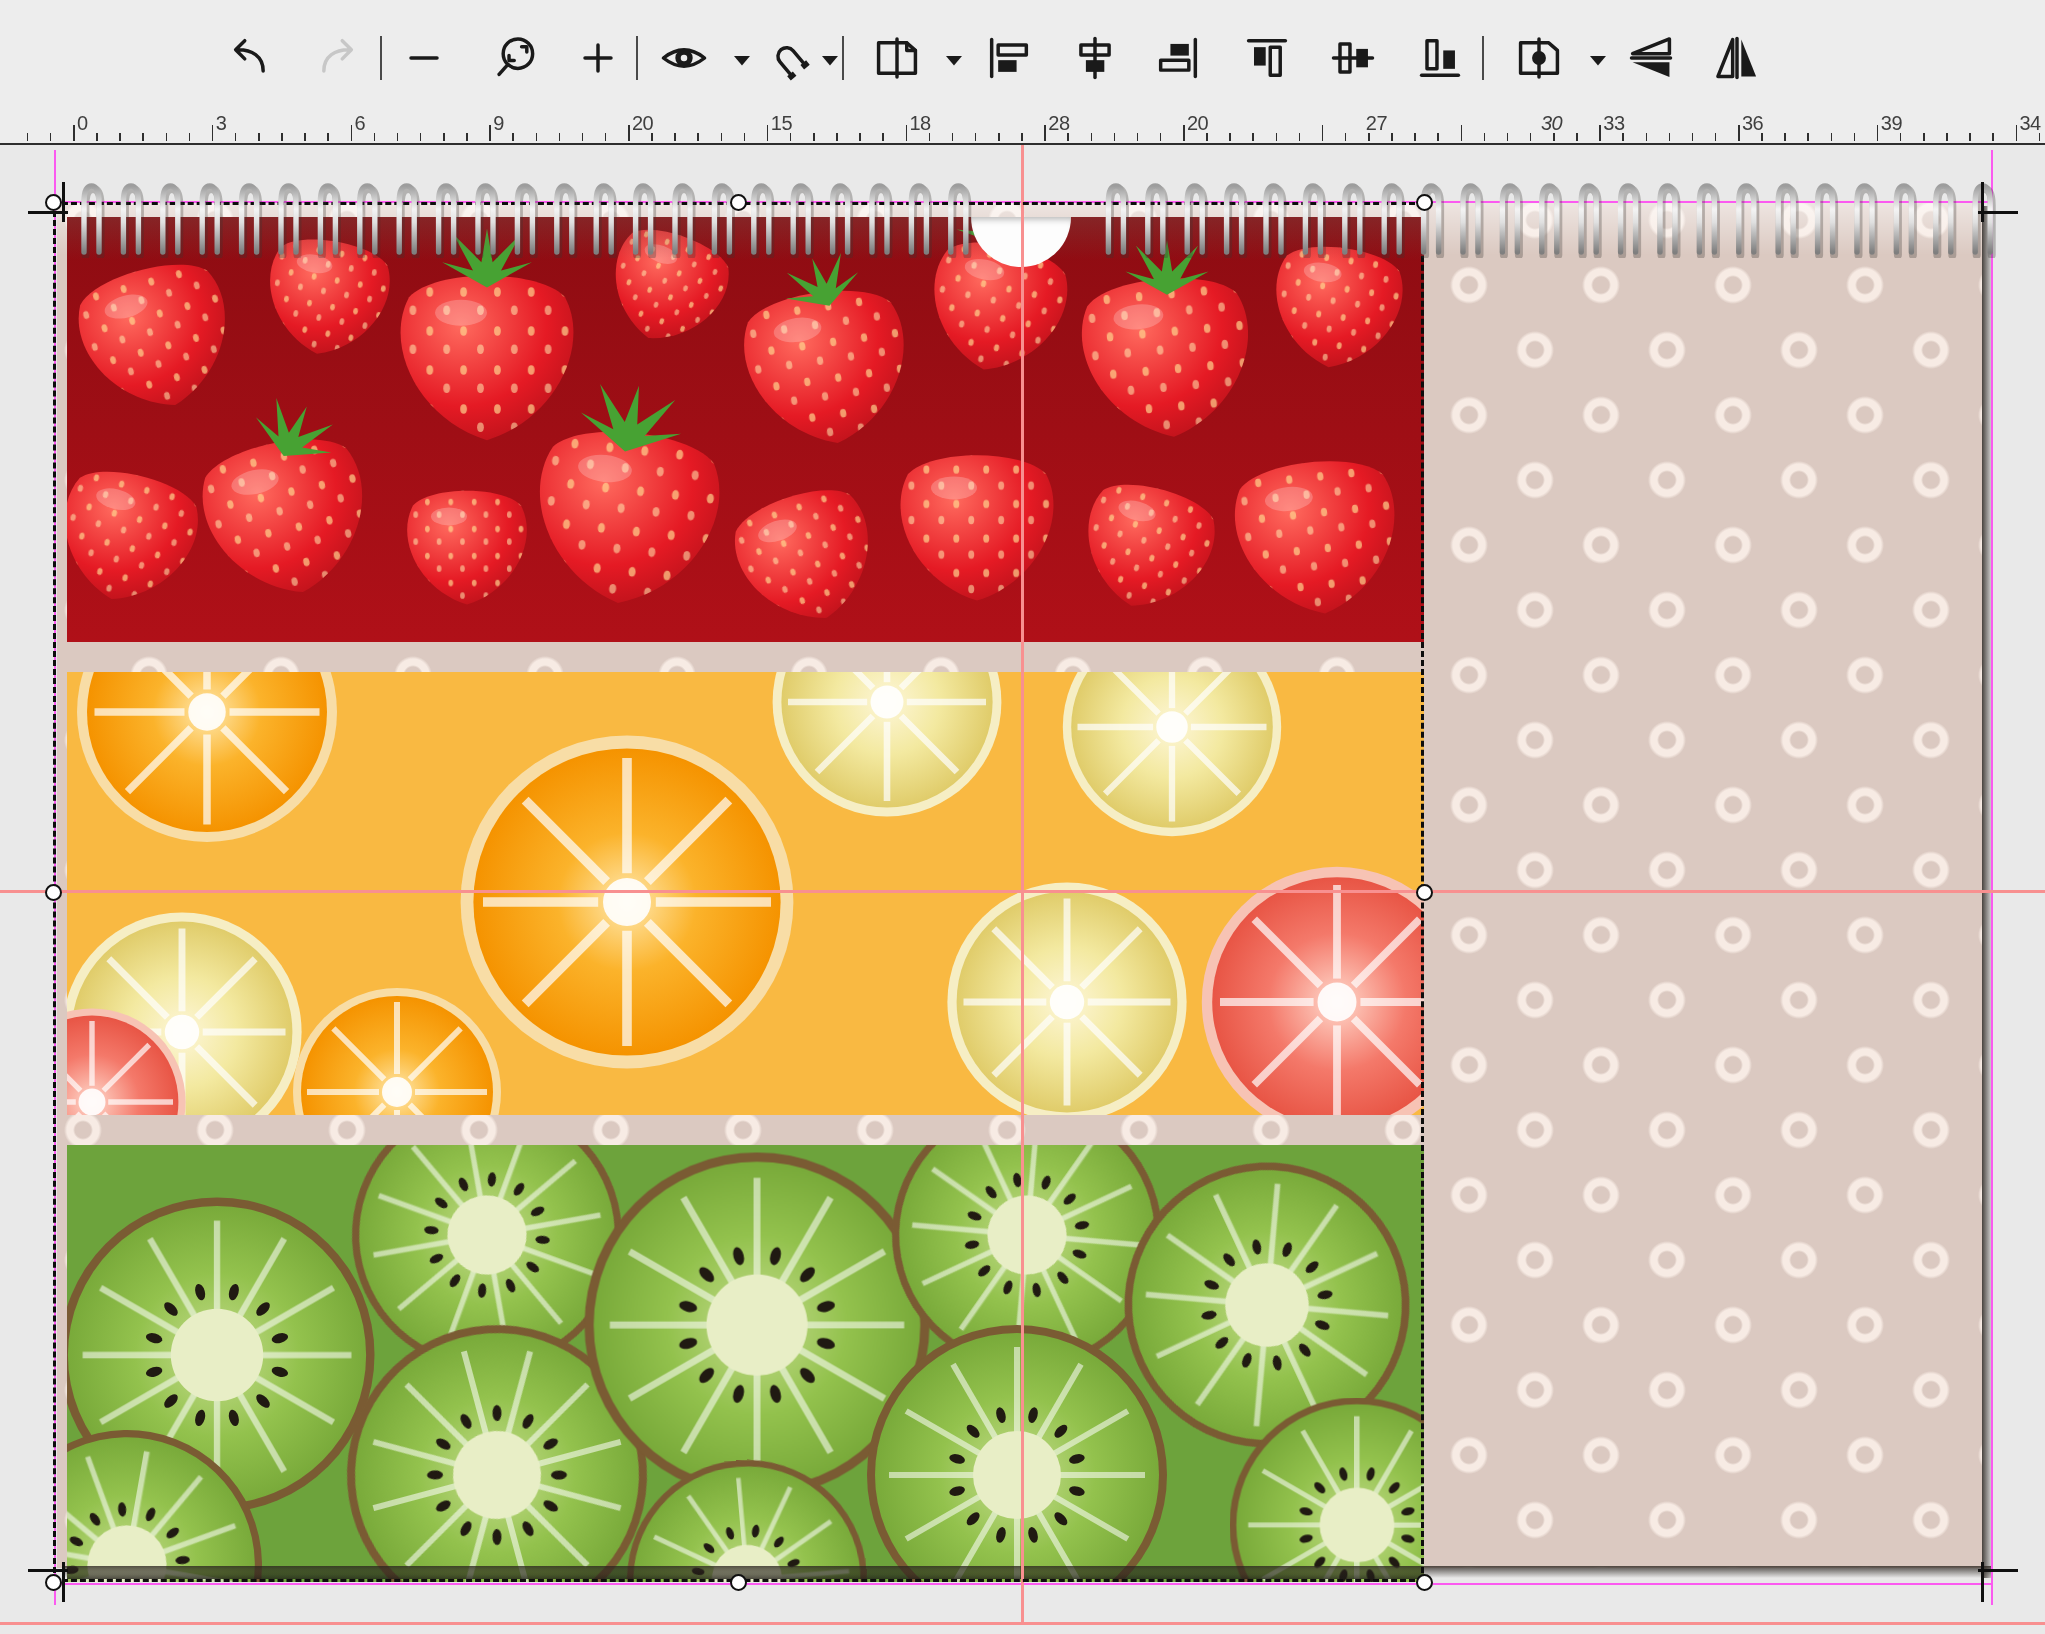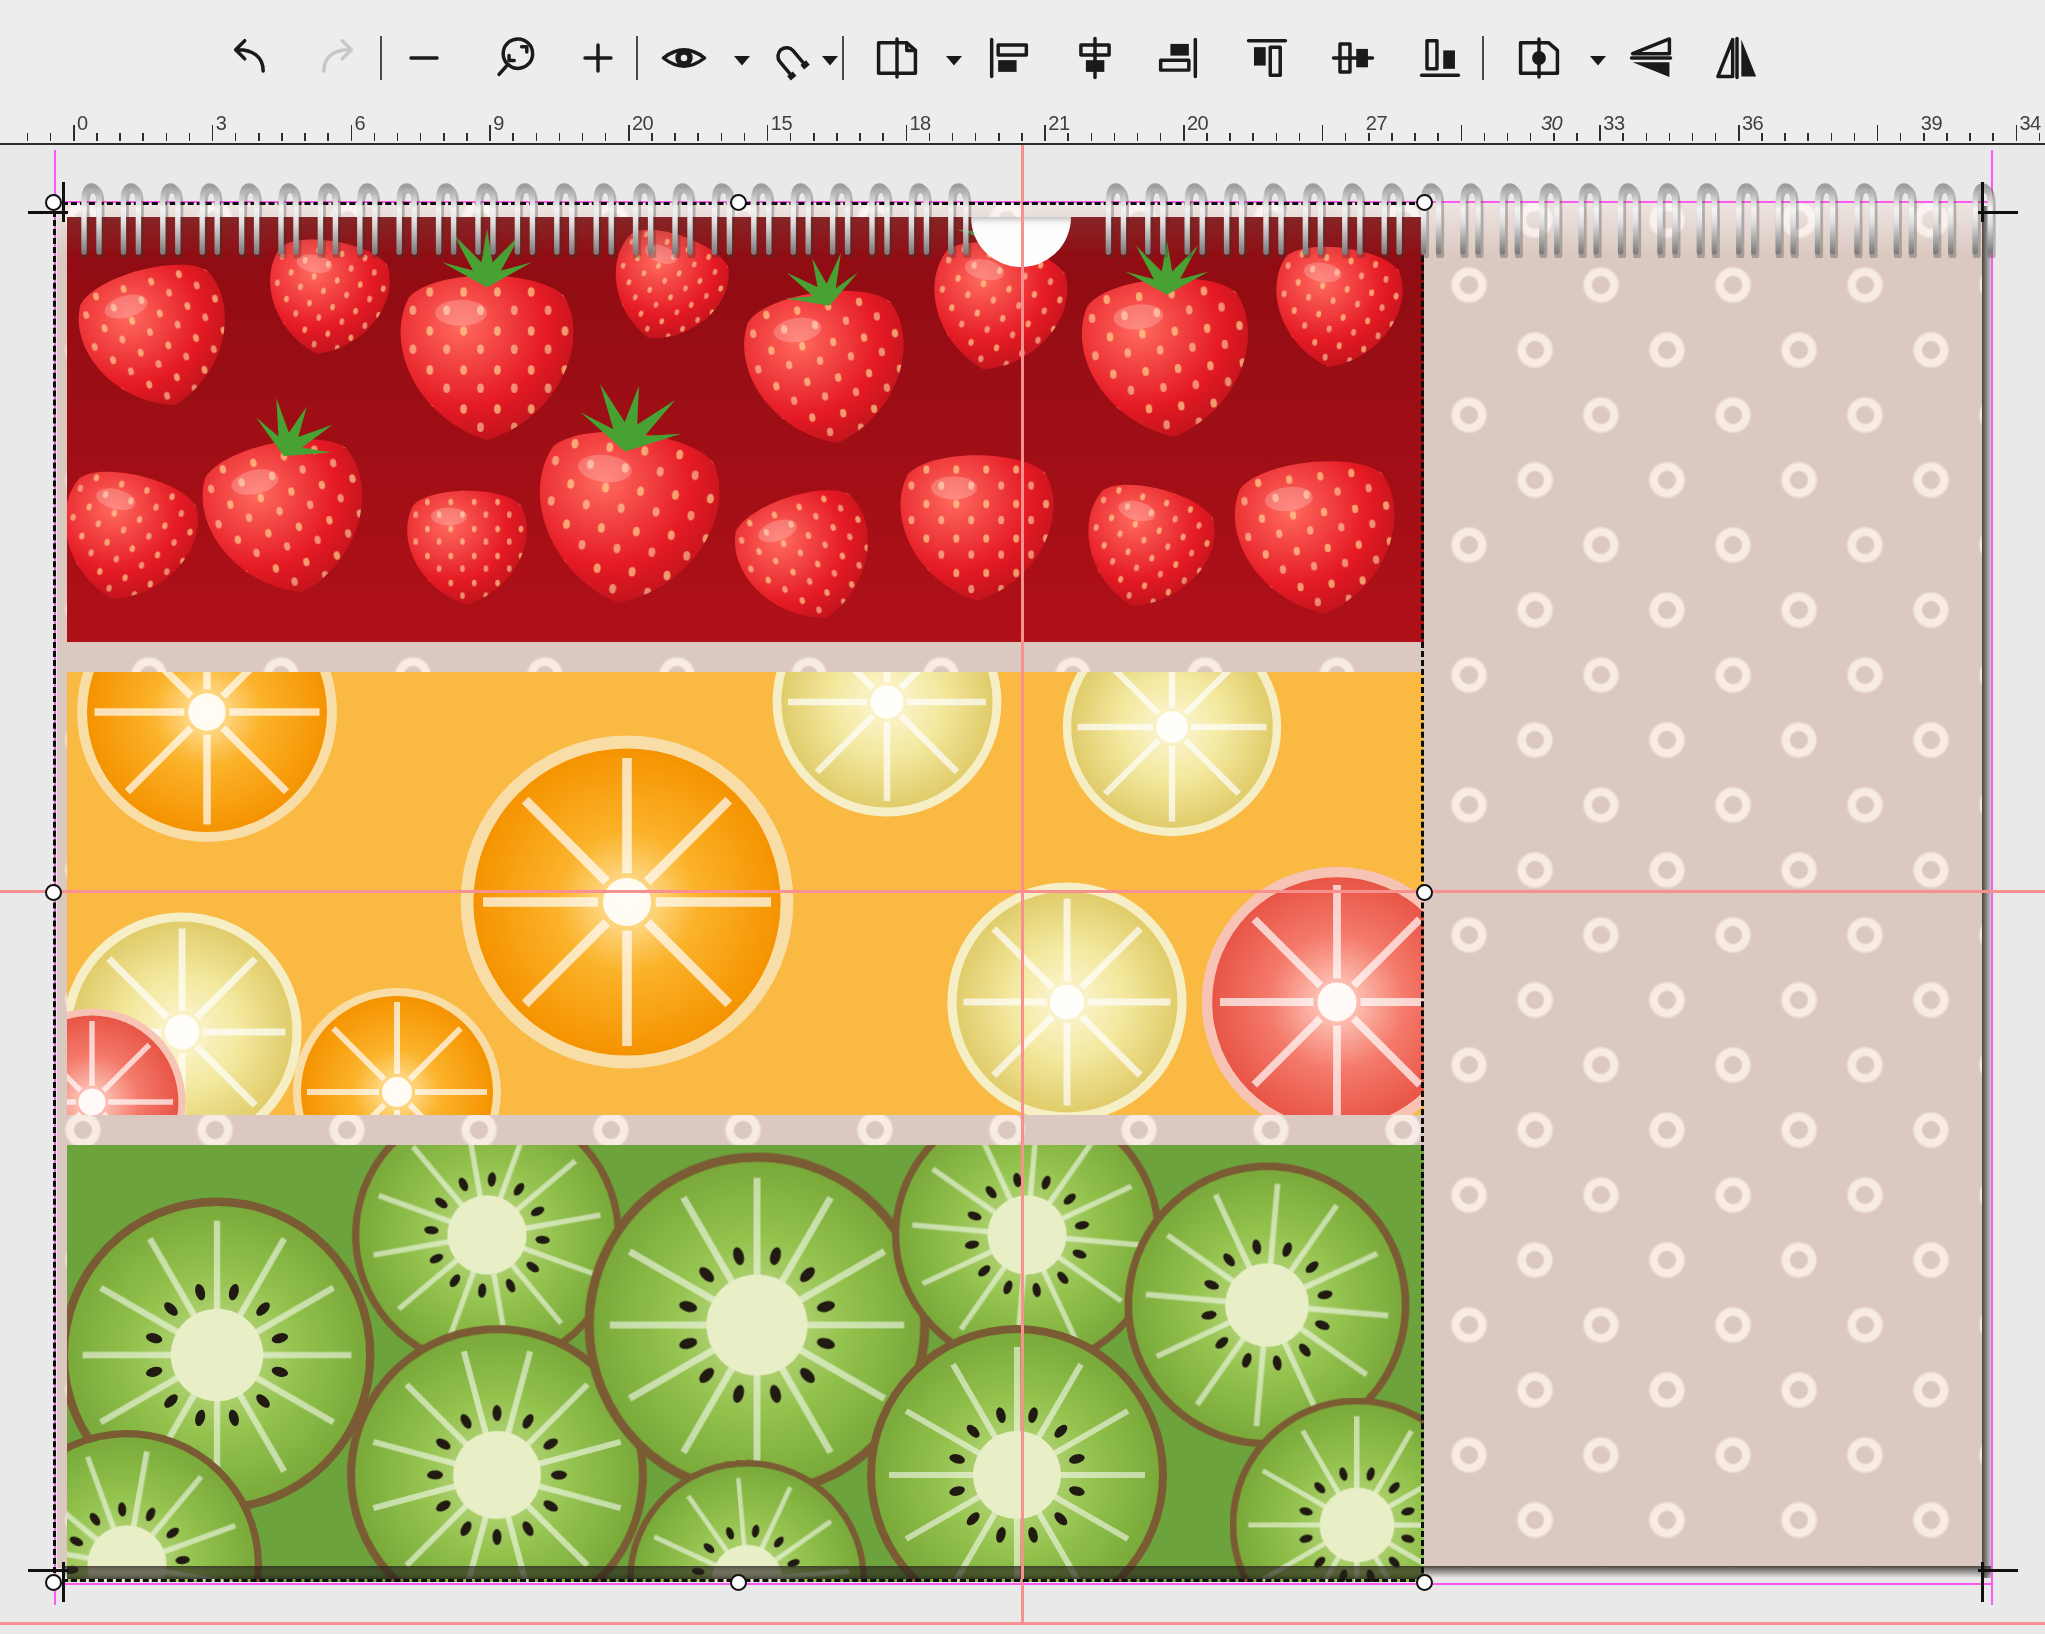--- a/index.html
+++ b/index.html
@@ -257,21 +257,21 @@
         <div class="tick small" style="left: 859.3px;"></div>
         <div class="tick small" style="left: 882.4px;"></div>
         <div class="tick tall" style="left: 905.5px;"></div>
         <div class="rlabel" style="left: 909.5px;">18</div>
         <div class="tick small" style="left: 928.6px;"></div>
         <div class="tick small" style="left: 951.8px;"></div>
         <div class="tick small" style="left: 974.9px;"></div>
         <div class="tick small" style="left: 998px;"></div>
         <div class="tick small" style="left: 1021.1px;"></div>
         <div class="tick tall" style="left: 1044.3px;"></div>
-        <div class="rlabel" style="left: 1048.3px;">21</div>
+        <div class="rlabel" style="left: 1048.3px;">28</div>
         <div class="tick small" style="left: 1067.4px;"></div>
         <div class="tick small" style="left: 1090.5px;"></div>
         <div class="tick small" style="left: 1113.6px;"></div>
         <div class="tick small" style="left: 1136.8px;"></div>
         <div class="tick small" style="left: 1159.9px;"></div>
         <div class="tick tall" style="left: 1183px;"></div>
         <div class="rlabel" style="left: 1187px;">20</div>
         <div class="tick small" style="left: 1206.1px;"></div>
         <div class="tick small" style="left: 1229.3px;"></div>
         <div class="tick small" style="left: 1252.4px;"></div>
@@ -299,21 +299,21 @@
         <div class="tick small" style="left: 1691.8px;"></div>
         <div class="tick small" style="left: 1714.9px;"></div>
         <div class="tick tall" style="left: 1738px;"></div>
         <div class="rlabel" style="left: 1742px;">36</div>
         <div class="tick small" style="left: 1761.1px;"></div>
         <div class="tick small" style="left: 1784.3px;"></div>
         <div class="tick small" style="left: 1807.4px;"></div>
         <div class="tick small" style="left: 1830.5px;"></div>
         <div class="tick small" style="left: 1853.6px;"></div>
         <div class="tick tall" style="left: 1876.8px;"></div>
-        <div class="rlabel" style="left: 1880.8px; margin-left: 40px;">39</div>
+        <div class="rlabel" style="left: 1880.8px;">39</div>
         <div class="tick small" style="left: 1899.9px;"></div>
         <div class="tick small" style="left: 1923px;"></div>
         <div class="tick small" style="left: 1946.1px;"></div>
         <div class="tick small" style="left: 1969.3px;"></div>
         <div class="tick small" style="left: 1992.4px;"></div>
         <div class="tick tall" style="left: 2015.5px;"></div>
         <div class="rlabel" style="left: 2019.5px;">34</div>
         <div class="tick small" style="left: 2038.6px;"></div>
       </div>
   </div>

